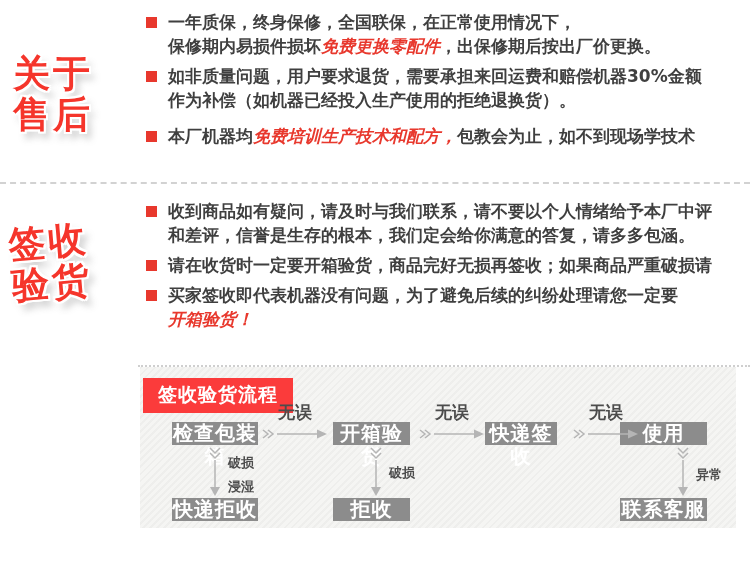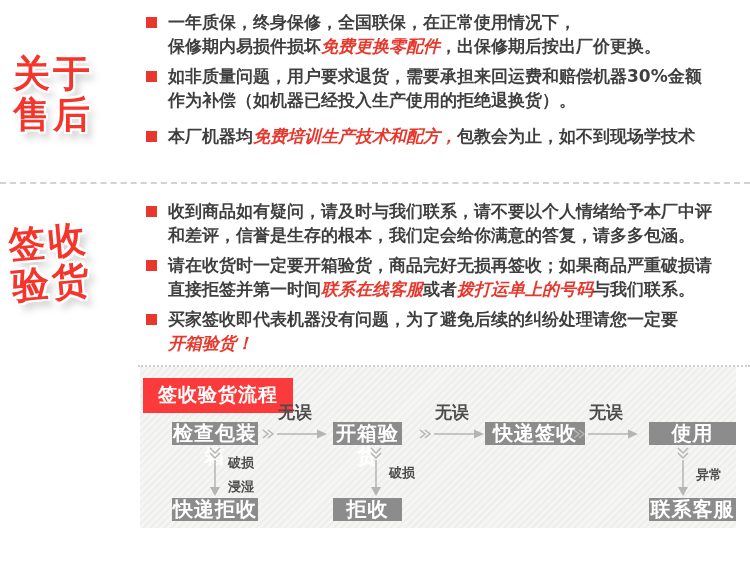--- a/index.html
+++ b/index.html
@@ -28,22 +28,22 @@
   .flow-topline{position:absolute;left:138px;top:365px;width:612px;border-top:2px dotted #cfcfcf;}
   
   .flow-panel{position:absolute;left:140px;top:367px;width:596px;height:161px;
       background-color:#f5f5f3;
       background-image:repeating-linear-gradient(135deg,rgba(0,0,0,0.028) 0 2px,transparent 2px 5px);}
   .flow-title{position:absolute;left:3px;top:11px;background:#fb3b3b;color:#ffffff;
       font-size:19px;font-weight:bold;padding:4px 15px 5px;letter-spacing:1px;}
   .fbox{position:absolute;height:23px;background:#8c8c8c;color:#ffffff;font-size:20px;
       font-weight:bold;text-align:center;line-height:23px;letter-spacing:1px;}
   .row1{top:55px;} .row2{top:131px;}
-  .c1{left:32px;width:86px;} .c2{left:193px;width:69px;}
-  .c3{left:345px;width:100px;} .c4{left:509px;width:87px;}
+  .c1{left:32px;width:86px;} .c2{left:193px;width:77px;}
+  .c3{left:345px;width:72px;} .c4{left:480px;width:87px;}
   .ok-label{position:absolute;top:34px;width:66px;text-align:center;font-size:17px;
       color:#4c4c4c;font-weight:bold;}
   .ok1{left:122px;} .ok2{left:279px;} .ok3{left:433px;}
   .h-arrow{position:absolute;top:61px;} .ha1{left:122px;} .ha2{left:279px;} .ha3{left:433px;}
   .v-arrow{position:absolute;top:80px;} .va1{left:68px;} .va2{left:229px;} .va3{left:536px;}
   .branch-label{position:absolute;font-size:13px;line-height:24px;color:#4c4c4c;font-weight:bold;}
   .bl1{left:88px;top:84px;} .bl2{left:249px;top:94px;} .bl3{left:556px;top:96px;}
 </style>
 </head>
 <body>
@@ -90,21 +90,20 @@
       <span class="bullet"></span>
       <div class="txt">
         <div><span>收到商品如有疑问，请及时与我们联系，请不要以个人情绪给予本厂中评</span></div>
         <div><span>和差评，信誉是生存的根本，我们定会给你满意的答复，请多多包涵。</span></div>
       </div>
     </div>
     <div class="item gap-s">
       <span class="bullet"></span>
       <div class="txt">
         <div><span>请在收货时一定要开箱验货，商品完好无损再签收；如果商品严重破损请</span></div>
-        <div><span>直接拒签并第一时间</span><span class="em">联系在线客服</span><span>或者</span><span class="em">拨打运单上的号码</span><span>与我们联系。</span></div>
       </div>
     </div>
     <div class="item">
       <span class="bullet"></span>
       <div class="txt">
         <div><span>买家签收即代表机器没有问题，为了避免后续的纠纷处理请您一定要</span></div>
         <div><span class="em">开箱验货！</span></div>
       </div>
     </div>
   </div>

